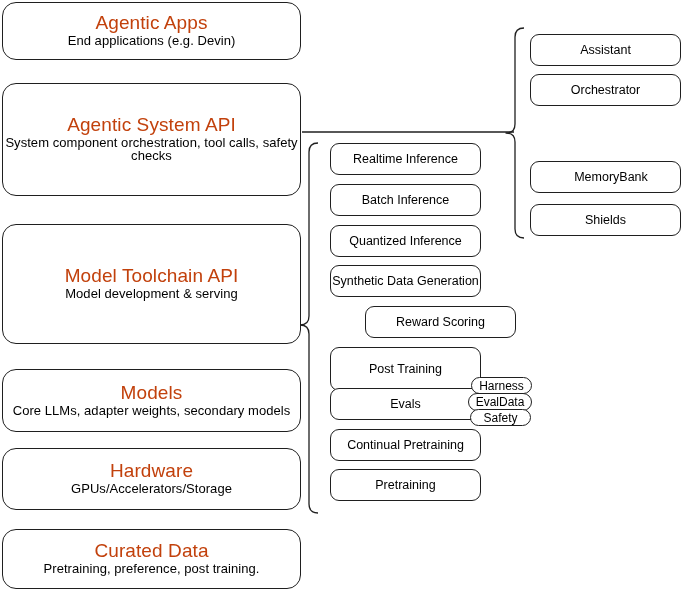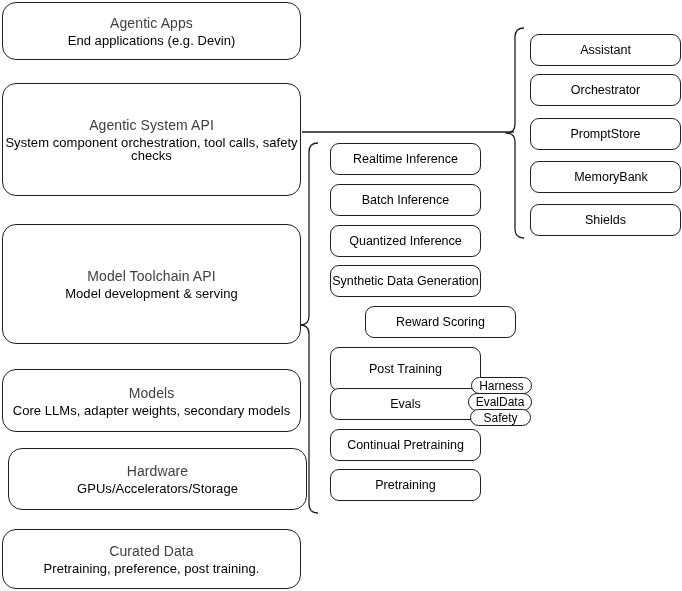--- a/index.html
+++ b/index.html
@@ -24,23 +24,23 @@
     border: 1.3px solid #1f1f1f;
     border-radius: 14px;
     background: #ffffff;
     display: flex;
     flex-direction: column;
     align-items: center;
     justify-content: center;
     text-align: center;
   }
   .layer-title {
-    font-size: 14px;
+    font-size: 19px;
     line-height: 16px;
-    color: #404040;
+    color: #c2410c;
     letter-spacing: 0.1px;
   }
   .layer-sub {
     font-size: 13px;
     line-height: 13px;
     color: #000000;
     margin-top: 3px;
     letter-spacing: 0.05px;
   }
   .cap-box {
@@ -113,21 +113,21 @@
   <div class="layer-box" style="left:2px; top:224px; width:299px; height:120px;">
     <div class="layer-title">Model Toolchain API</div>
     <div class="layer-sub">Model development &amp; serving</div>
   </div>
 
   <div class="layer-box" style="left:2px; top:369px; width:299px; height:63px;">
     <div class="layer-title">Models</div>
     <div class="layer-sub">Core LLMs, adapter weights, secondary models</div>
   </div>
 
-  <div class="layer-box" style="left:8px; top:448px; width:299px; height:62px;">
+  <div class="layer-box" style="left:2px; top:448px; width:299px; height:62px;">
     <div class="layer-title">Hardware</div>
     <div class="layer-sub">GPUs/Accelerators/Storage</div>
   </div>
 
   <div class="layer-box" style="left:2px; top:529px; width:299px; height:60px;">
     <div class="layer-title">Curated Data</div>
     <div class="layer-sub">Pretraining, preference, post training.</div>
   </div>
 
   <div class="cap-box" style="left:330px; top:143px; width:151px; height:32px;">Realtime Inference</div>
@@ -139,17 +139,16 @@
   <div class="cap-box" style="left:330px; top:388px; width:151px; height:32px;">Evals</div>
   <div class="cap-box" style="left:330px; top:429px; width:151px; height:32px;">Continual Pretraining</div>
   <div class="cap-box" style="left:330px; top:469px; width:151px; height:32px;text-align:center;">Pretraining</div>
 
   <div class="pill" style="left:471px; top:377px; width:61px; height:17px;">Harness</div>
   <div class="pill" style="left:468px; top:393px; width:64px; height:18px;">EvalData</div>
   <div class="pill" style="left:470px; top:409px; width:61px; height:17px;">Safety</div>
 
   <div class="cap-box" style="left:530px; top:74px; width:151px; height:32px;">Orchestrator</div>
   <div class="cap-box" style="left:530px; top:34px; width:151px; height:32px;">Assistant</div>
-  <div class="cap-box" style="left:530px; top:118px; width:151px; height:32px;">PromptStore</div>
   <div class="cap-box" style="left:530px; top:161px; width:151px; height:32px;padding-left:11px;">MemoryBank</div>
   <div class="cap-box" style="left:530px; top:204px; width:151px; height:32px;">Shields</div>
 
 </div>
 
 </body></html>

